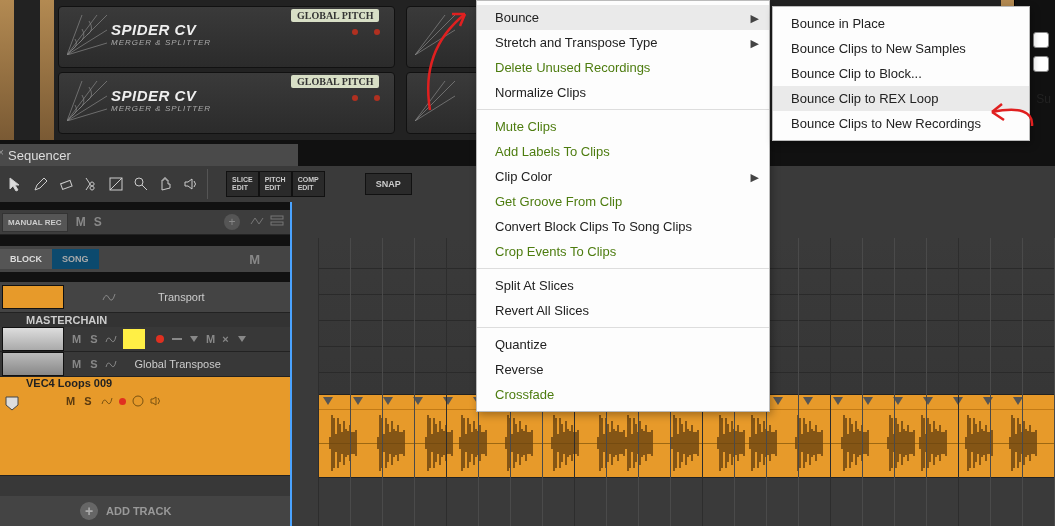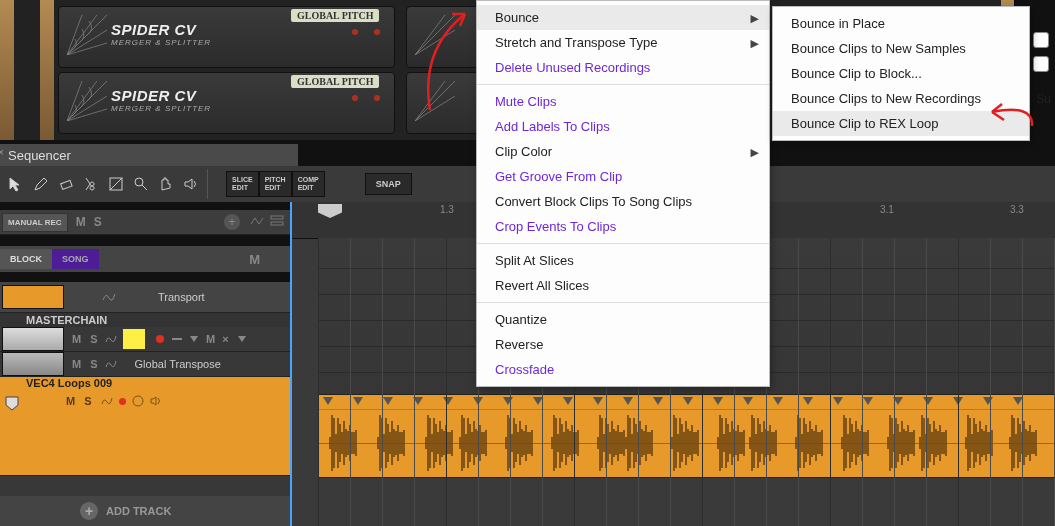--- a/index.html
+++ b/index.html
@@ -29,21 +29,21 @@
   .trackhead-row{position:absolute;left:0;height:24px;width:290px;background:#3d3d3d;border-bottom:1px solid #222;display:flex;align-items:center;}
   .manual-rec{background:#555;color:#ccc;font-size:8px;font-weight:bold;padding:4px 5px;border:1px solid #333;margin-left:2px;}
   .ms-btn{color:#888;font-weight:bold;font-size:12px;margin-left:8px;}
   .plus-circ{position:absolute;right:50px;top:4px;width:16px;height:16px;border-radius:50%;background:#555;color:#888;display:flex;align-items:center;justify-content:center;font-size:12px;}
   .tiny-icons{position:absolute;right:6px;top:4px;display:flex;gap:6px;}
   .tiny-ic{width:14px;height:14px;fill:#777;}
 
   .blocksong{position:absolute;left:0;top:246px;width:290px;height:26px;background:#444;display:flex;align-items:center;}
   .bs-btn{font-size:9px;font-weight:bold;padding:5px 10px;border:0;}
   .bs-block{background:#555;color:#ddd;}
-  .bs-song{background:#4c1d95;color:#aaa;}
+  .bs-song{background:#0c4a6e;color:#aaa;}
   .bs-m{position:absolute;right:30px;color:#888;font-weight:bold;font-size:13px;}
 
   .tracklist{position:absolute;left:0;top:282px;width:290px;bottom:0;background:#383838;}
   .track{position:relative;height:24px;border-bottom:1px solid #222;display:flex;align-items:center;}
   .track .thumb{width:60px;height:22px;margin-left:2px;background:#333;border:1px solid #111;}
   .track .thumb.orange{background:#e79a2a;}
   .track .mss{margin-left:8px;font-size:11px;font-weight:bold;color:#888;letter-spacing:3px;}
   .track .name{margin-left:18px;color:#ccc;font-size:11px;}
   .track .rec-dot{width:8px;height:8px;border-radius:50%;background:#e03020;margin-left:6px;}
   .tracklabel{position:absolute;left:26px;color:#ccc;font-size:11px;font-weight:bold;}
@@ -70,21 +70,21 @@
 
   .other-lanes{position:absolute;left:28px;top:36px;right:0;height:156px;background:linear-gradient(#3a3a3a,#363636);}
   .lane-border{position:absolute;left:0;right:0;height:1px;background:#2a2a2a;}
   .vgrid{position:absolute;top:0;bottom:0;width:1px;background:#4a4a4a;}
   .vgrid.dark{background:#2d2d2d;}
 
   
   .menu{position:absolute;background:#fdfdfd;border:1px solid #bbb;box-shadow:2px 3px 8px rgba(0,0,0,0.3);padding:4px 0;}
   .menu .item{padding:5px 28px 5px 18px;color:#222;font-size:13px;white-space:nowrap;position:relative;}
   .menu .item.hover{background:#eaeaea;}
-  .menu .item.disabled{color:#6d28d9;}
+  .menu .item.disabled{color:#4d7c0f;}
   .menu .item .arrow{position:absolute;right:10px;top:7px;font-size:11px;color:#444;}
   .menu .sep{height:1px;background:#ddd;margin:4px 0;}
   
   .arrow-annot{position:absolute;pointer-events:none;}
   .arrow-annot svg{overflow:visible;}
   .arrow-annot path{stroke:#e02020;stroke-width:2.5;fill:none;}
   .chk{position:absolute;width:14px;height:14px;border:1px solid #888;border-radius:3px;background:#fff;}
 </style>
 </head>
 <body>
@@ -285,27 +285,20 @@
     </div>
   </div>
 </div>
 
 <div class="add-track">
   <div class="plus">+</div>
   <span>ADD TRACK</span>
 </div>
 
 <div class="arrange">
-  <div class="ruler">
-    <div class="locator" style="left:28px"></div>
-    <span class="num" style="left:150px">1.3</span>
-    <span class="num" style="left:460px">2.3</span>
-    <span class="num" style="left:590px">3.1</span>
-    <span class="num" style="left:720px">3.3</span>
-  </div>
 
   <div class="other-lanes">
     <div class="lane-border" style="top:30px"></div>
     <div class="lane-border" style="top:56px"></div>
     <div class="lane-border" style="top:82px"></div>
     <div class="lane-border" style="top:108px"></div>
     <div class="lane-border" style="top:134px"></div>
   </div>
 
   <div class="clip-area">
@@ -604,42 +597,43 @@
       <div class="vgrid" style="left: 732px; top: 36px; bottom: 0px; position: absolute;"></div>
       <div class="vgrid" style="left: 764px; top: 36px; bottom: 0px; position: absolute;"></div>
     </div>
   <div class="playhead" style="left:0"></div>
 </div>
 
 <div class="menu" style="left:476px;top:0;width:292px">
   <div class="item hover"><span>Bounce</span><span class="arrow">▶</span></div>
   <div class="item"><span>Stretch and Transpose Type</span><span class="arrow">▶</span></div>
   <div class="item disabled"><span>Delete Unused Recordings</span></div>
+  <div class="item"><span>Normalize Clips</span></div>
   <div class="sep"></div>
   <div class="item disabled"><span>Mute Clips</span></div>
   <div class="item disabled"><span>Add Labels To Clips</span></div>
   <div class="item"><span>Clip Color</span><span class="arrow">▶</span></div>
   <div class="item disabled"><span>Get Groove From Clip</span></div>
   <div class="item"><span>Convert Block Clips To Song Clips</span></div>
   <div class="item disabled"><span>Crop Events To Clips</span></div>
   <div class="sep"></div>
   <div class="item"><span>Split At Slices</span></div>
   <div class="item"><span>Revert All Slices</span></div>
   <div class="sep"></div>
   <div class="item"><span>Quantize</span></div>
   <div class="item"><span>Reverse</span></div>
   <div class="item disabled"><span>Crossfade</span></div>
 </div>
 
 <div class="menu" style="left:772px;top:6px;width:256px">
   <div class="item"><span>Bounce in Place</span></div>
   <div class="item"><span>Bounce Clips to New Samples</span></div>
   <div class="item"><span>Bounce Clip to Block...</span></div>
+  <div class="item hover"><span>Bounce Clip to REX Loop</span></div>
   <div class="item"><span>Bounce Clips to New Recordings</span></div>
-  <div class="item hover"><span>Bounce Clip to REX Loop</span></div>
 </div>
 
 <div class="arrow-annot" style="left:410px;top:0">
   <svg width="80" height="120">
       <path d="M20 110 Q10 50 55 14"></path>
       <path d="M55 14 L42 14 M55 14 L50 26"></path>
     </svg>
 </div>
 <div class="arrow-annot" style="left:984px;top:86px">
   <svg width="60" height="60">

